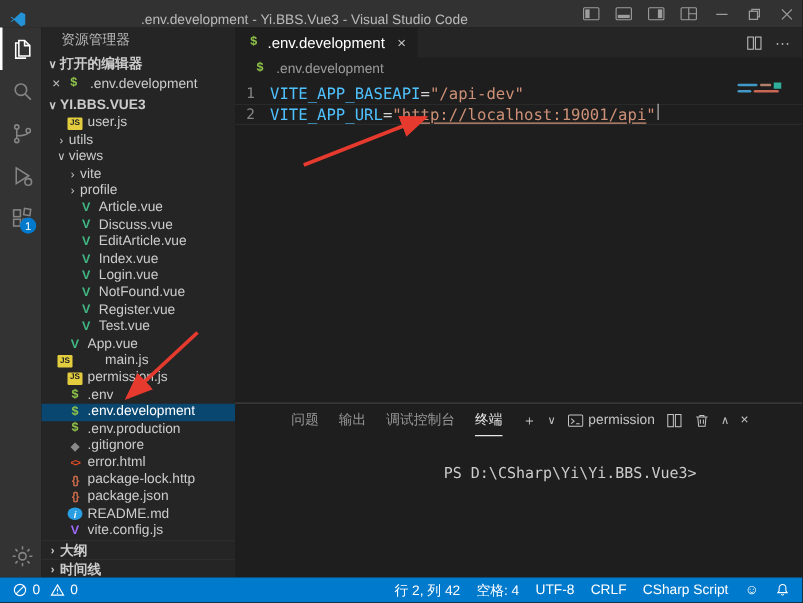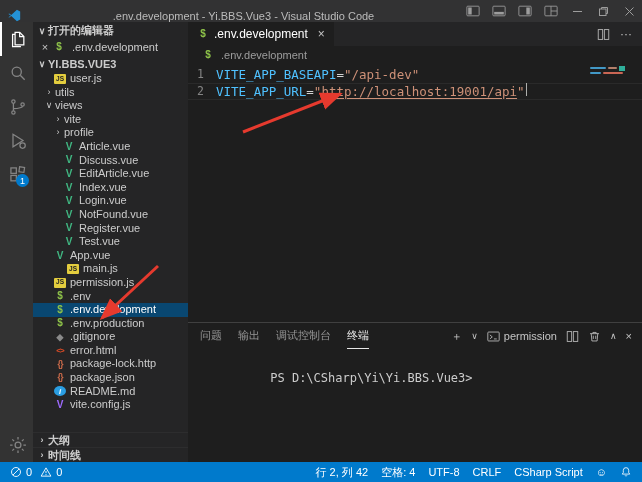--- a/index.html
+++ b/index.html
@@ -63,21 +63,21 @@
   .tk-var{color:#4fc1ff;}
   .tk-op{color:#d4d4d4;}
   .tk-str{color:#ce9178;}
   .tk-link{color:#ce9178;text-decoration:underline;text-underline-offset:2px;}
   .cursor{display:inline-block;width:1px;height:13px;background:#aeafad;vertical-align:middle;margin-left:1px;}
   .minimap{position:absolute;top:3px;right:10px;width:42px;}
   .mm-line{display:flex;gap:2px;height:2px;margin-bottom:3px;align-items:center;}
   .mm-line i{display:block;height:2px;border-radius:1px;}
   .mm-sel{width:6px;height:5px;background:#2faf9b;}
   
-  .panel{flex:0 0 140px;border-top:1px solid #404040;display:flex;flex-direction:column;background:#1e1e1e;}
+  .panel{flex:0 0 140px;border-top:1px solid #404040;display:flex;flex-direction:column;background:#1e1e1e;align-items:center;}
   .panel-header{flex:0 0 26px;height:26px;display:flex;align-items:stretch;padding:0 10px 0 12px;}
   .panel-tabs{display:flex;align-items:stretch;}
   .panel-tab{display:flex;align-items:center;margin-right:16px;font-size:11px;color:#969696;border-bottom:1px solid transparent;white-space:nowrap;}
   .panel-tab.active{color:#e7e7e7;border-bottom-color:#e7e7e7;font-family:Liberation Serif, serif;}
   .panel-toolbar{margin-left:auto;display:flex;align-items:center;gap:9px;color:#c5c5c5;font-size:11px;}
   .pt-btn{display:flex;align-items:center;justify-content:center;}
   .shell-item{display:flex;align-items:center;gap:4px;}
   .terminal{flex:1;padding:8px 0 0 10px;font-family:"DejaVu Sans Mono","Liberation Mono",monospace;font-size:12px;color:#cccccc;white-space:pre;}
   
   .statusbar{flex:0 0 20px;height:20px;background:#007acc;display:flex;align-items:center;padding:0 10px;color:#ffffff;font-size:11px;white-space:nowrap;}
@@ -193,20 +193,21 @@
       <div class="ab-spacer"></div>
       <div class="ab-item">
         <svg width="20" height="20" viewBox="0 0 24 24" fill="none" stroke="currentColor" stroke-width="1.5">
             <circle cx="12" cy="12" r="3.5"></circle>
             <path d="M12 2.5v3M12 18.5v3M2.5 12h3M18.5 12h3M5.2 5.2l2.1 2.1M16.7 16.7l2.1 2.1M18.8 5.2l-2.1 2.1M7.3 16.7l-2.1 2.1"></path>
           </svg>
       </div>
     </div>
 
     <div class="sidebar">
+      <div class="sb-title">资源管理器</div>
       <div class="sb-section">
         <span class="sb-chev">∨</span>
         <span>打开的编辑器</span>
       </div>
       <div class="oe-item">
         <span class="oe-close">×</span>
         <span class="fi env-icon">$</span>
         <span>.env.development</span>
       </div>
       <div class="sb-section">
@@ -263,21 +264,21 @@
             <span class="tree-label">Register.vue</span>
           </div>
           <div class="tree-row" style="padding-left: 30px;">
             <span class="fi vue-icon">V</span>
             <span class="tree-label">Test.vue</span>
           </div>
           <div class="tree-row" style="padding-left: 21px;">
             <span class="fi vue-icon">V</span>
             <span class="tree-label">App.vue</span>
           </div>
-          <div class="tree-row" style="padding-left: 34px;">
+          <div class="tree-row" style="padding-left: 13px; gap: 22px;">
             <span class="fi js-icon">JS</span>
             <span class="tree-label">main.js</span>
           </div>
           <div class="tree-row" style="padding-left: 21px;">
             <span class="fi js-icon">JS</span>
             <span class="tree-label">permission.js</span>
           </div>
           <div class="tree-row" style="padding-left: 21px;">
             <span class="fi env-icon">$</span>
             <span class="tree-label">.env</span>

